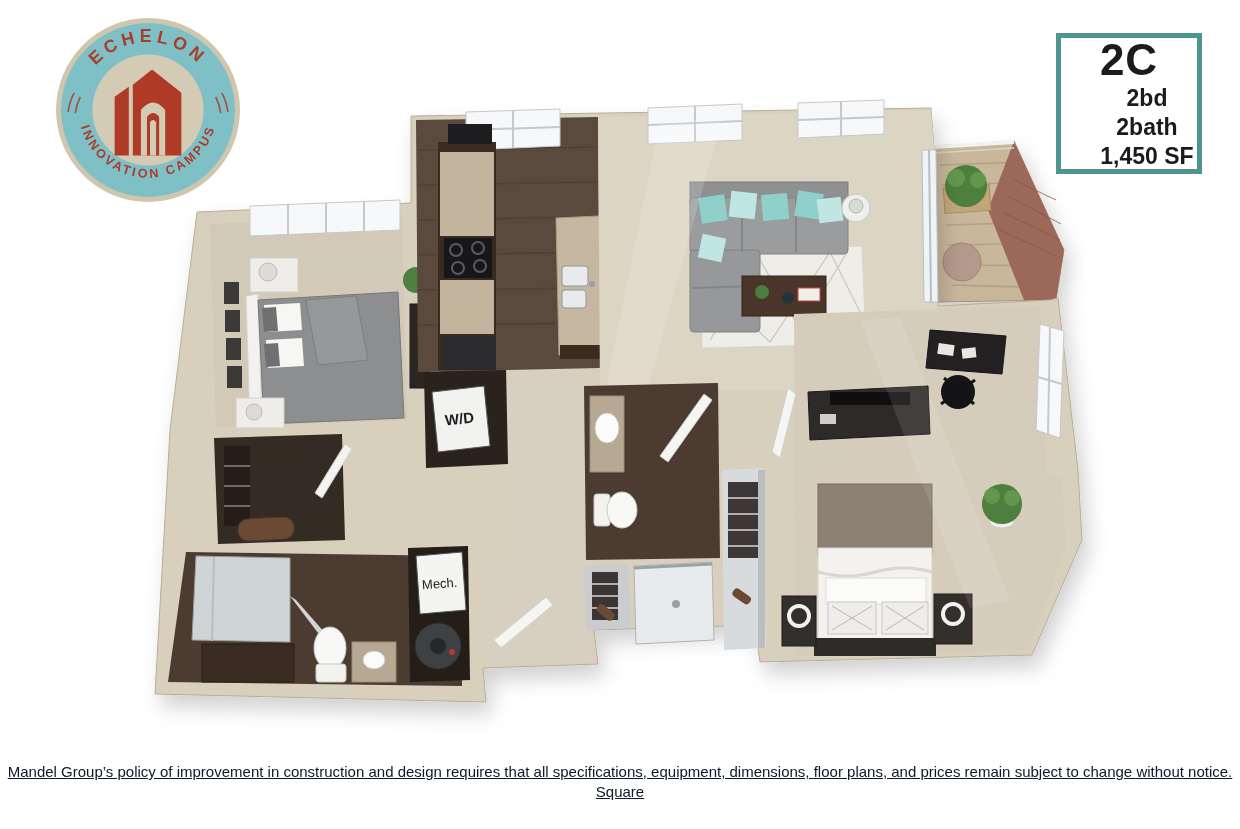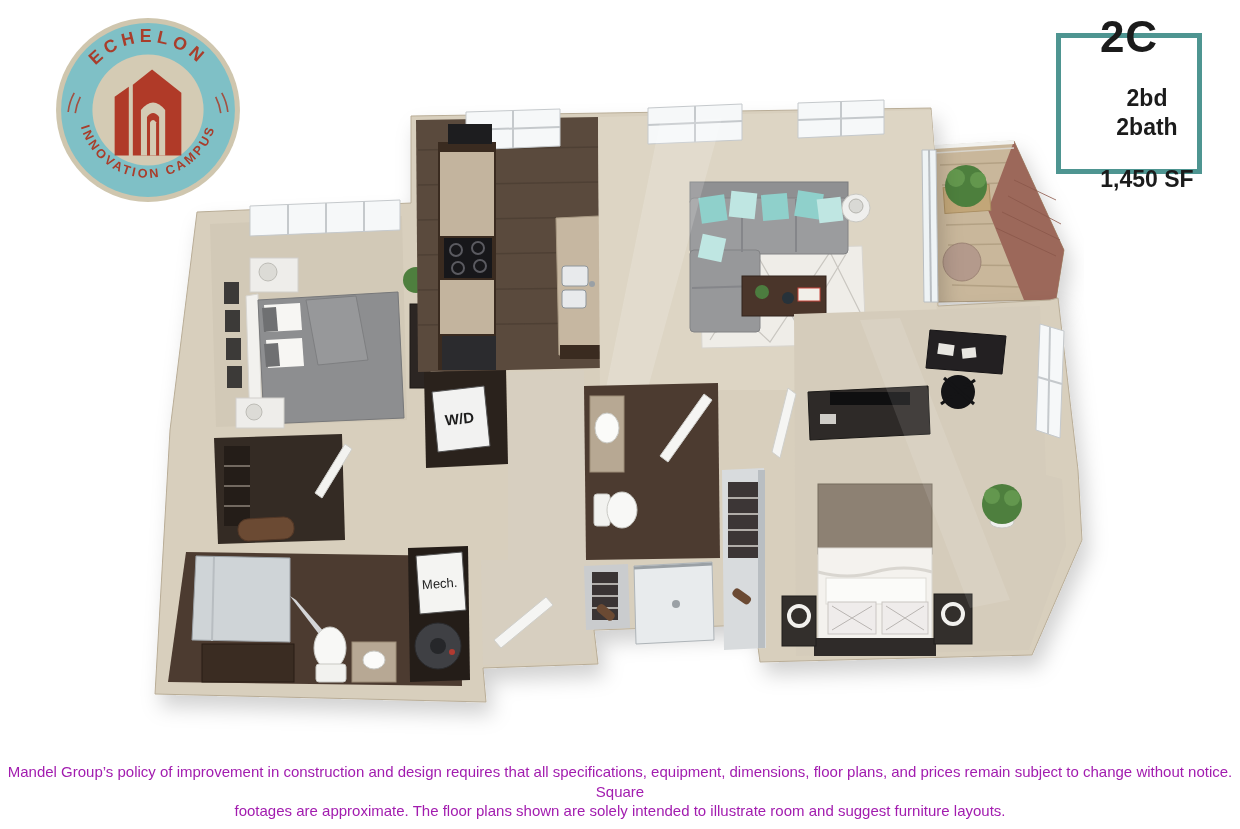--- a/index.html
+++ b/index.html
@@ -6,31 +6,31 @@
   .stage{position:relative;width:1240px;height:829px;background:#fff;overflow:hidden;
          font-family:"Liberation Sans",sans-serif;}
   
   .logo{position:absolute;left:52px;top:14px;width:192px;height:192px;}
   .logo .arc-top{font-size:17.5px;font-weight:bold;letter-spacing:4.5px;fill:var(--brand-red);}
   .logo .arc-bottom{font-size:12.5px;font-weight:bold;letter-spacing:2.6px;fill:var(--brand-red);}
   
   .unit-card{position:absolute;left:1056px;top:33px;width:146px;height:141px;
              background:#fff;border:5px solid var(--brand-teal);box-sizing:border-box;
              display:flex;flex-direction:column;align-items:center;justify-content:center;
-             color:#1b1b1b;text-align:center;gap:23px;}
+             color:#1b1b1b;text-align:center;}
   .unit-card .big{font-size:44px;font-weight:800;line-height:48px;letter-spacing:1px;}
   .unit-card .mid{font-size:23px;font-weight:bold;line-height:29px;margin-left:36px;}
   
   .plan{position:absolute;left:0;top:0;width:1240px;height:829px;}
   .plan text{font-family:"Liberation Sans",sans-serif;}
   .wd-label{font-size:15px;font-weight:bold;fill:#1d1d1d;}
   .mech-label{font-size:13px;fill:#1d1d1d;}
   
   .disclaimer{position:absolute;left:0;right:0;top:762px;margin:0;text-align:center;
-              color:#a21caf;font-size:15px;line-height:19.5px;}
+              color:#0f172a;font-size:15px;line-height:19.5px;text-decoration:underline;}
 </style>
 </head>
 <body>
 
 <div class="stage">
 
   <svg class="logo" viewBox="0 0 190 190">
     <circle cx="95" cy="95" r="91" fill="#cfc6ae"></circle>
     <circle cx="95" cy="95" r="86" fill="#7fc0c6"></circle>
     <circle cx="95" cy="95" r="55" fill="#d4cbb4"></circle>
@@ -363,15 +363,14 @@
         <circle cx="1002" cy="504" r="20" fill="#4e7f3e"></circle>
         <circle cx="992" cy="496" r="8" fill="#63974e"></circle>
           <circle cx="1012" cy="498" r="8" fill="#63974e"></circle>
       </g>
       <polygon points="860,320 900,318 1010,600 970,608" fill="#ffffff" opacity="0.10"></polygon>
     </g>
   </svg>
 
   <p class="disclaimer">
     <span>Mandel Group’s policy of improvement in construction and design requires that all specifications, equipment, dimensions, floor plans, and prices remain subject to change without notice. Square</span><br>
-    <span>footages are approximate. The floor plans shown are solely intended to illustrate room and suggest furniture layouts.</span>
   </p>
 </div>
 
 </body></html>

